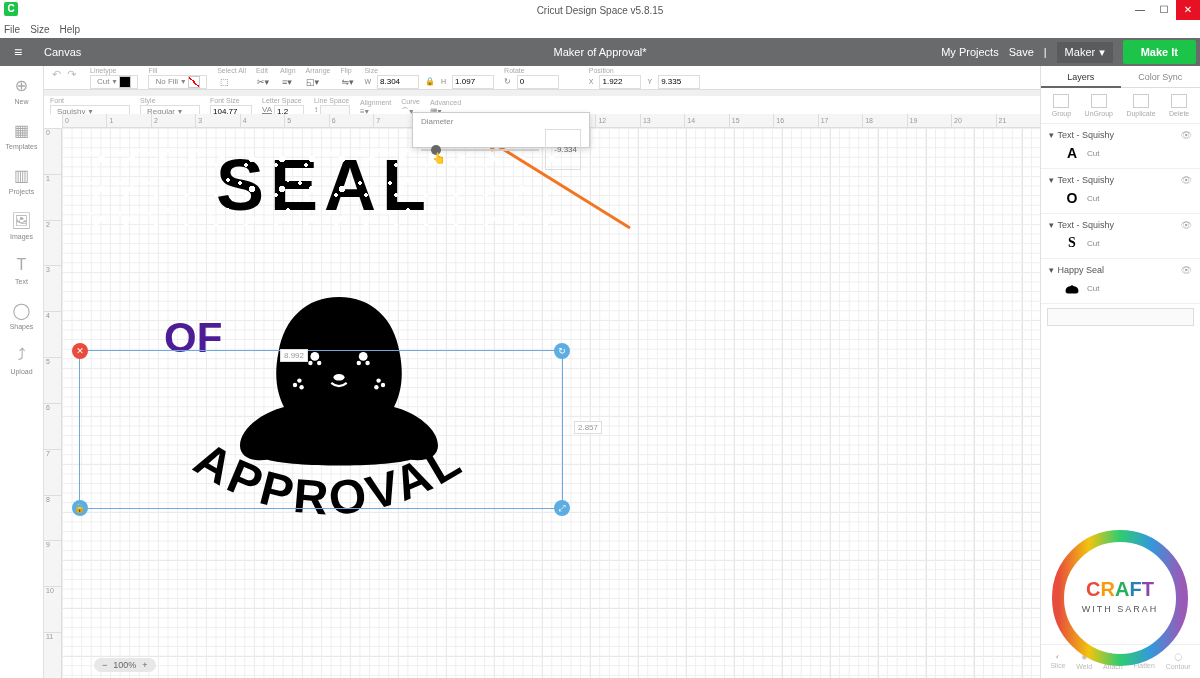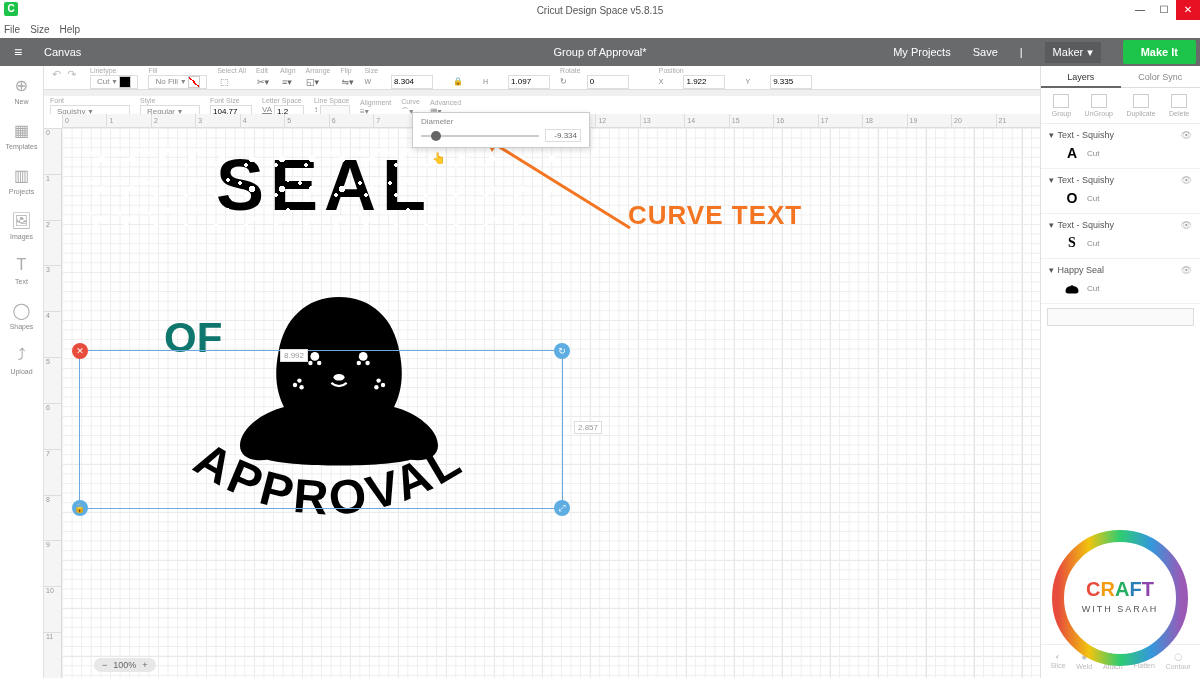--- a/index.html
+++ b/index.html
@@ -14,29 +14,29 @@
 
 
 .menubar { height: 18px; background: #fff; display: flex; align-items: center; padding-left: 4px; font-size: 10px; color: #555; }
 .menubar span { margin-right: 10px; }
 
 
 .headerbar { height: 28px; background: #696a6c; display: flex; align-items: center; color: #fff; font-size: 11px; position: relative; }
 .headerbar .menu-icon { width: 36px; text-align: center; font-size: 14px; }
 .headerbar .canvas-label { padding-left: 8px; }
 .headerbar .doc-title { position: absolute; left: 50%; transform: translateX(-50%); }
-.headerbar .right-actions { position: absolute; right: 0; display: flex; align-items: center; gap: 22px; padding-right: 4px; }
+.headerbar .right-actions { position: absolute; right: 0; display: flex; align-items: center; gap: 10px; padding-right: 4px; }
 .headerbar .maker-dd { background: #5a5b5d; padding: 4px 8px; display: flex; align-items: center; gap: 4px; }
 .headerbar .makeit { background: #1dc44a; padding: 6px 18px; border-radius: 2px; font-weight: bold; }
 
 
 .toolbar { background: #fff; border-bottom: 1px solid #ddd; display: flex; align-items: center; padding: 2px 6px; font-size: 8px; color: #888; height: 24px; }
 .toolbar .group { display: flex; flex-direction: column; margin-right: 10px; }
 .toolbar .group-label { font-size: 7px; color: #aaa; margin-bottom: 1px; }
-.toolbar .group-row { display: flex; align-items: center; gap: 20px; }
+.toolbar .group-row { display: flex; align-items: center; gap: 6px; }
 .toolbar .dropdown { background: #fff; border: 1px solid #ddd; padding: 1px 6px; font-size: 8px; display: flex; align-items: center; gap: 3px; height: 14px; }
 .toolbar .swatch { width: 12px; height: 12px; border: 1px solid #ccc; }
 .toolbar .blackswatch { background: #000; }
 .toolbar .icon-sm { width: 14px; height: 14px; display: flex; align-items: center; justify-content: center; font-size: 9px; color: #666; }
 .toolbar .nbox { width: 42px; border: 1px solid #ddd; font-size: 8px; padding: 1px 2px; height: 14px; }
 .toolbar .disabled { color: #ccc; }
 
 .toolbar2 { background: #fff; border-bottom: 1px solid #ddd; display: flex; align-items: center; padding: 2px 6px; font-size: 8px; color: #888; height: 24px; }
 .toolbar2 .group { display: flex; flex-direction: column; margin-right: 10px; }
 .toolbar2 .group-label { font-size: 7px; color: #aaa; margin-bottom: 1px; }
@@ -73,40 +73,40 @@
 .canvas-area .ruler-v .tickv { height: 48px; border-top: 1px solid #ddd; padding-left: 2px; }
 .canvas-area .grid { position: absolute; left: 18px; top: 14px; right: 0; bottom: 0;
   background-image: linear-gradient(#eee 1px, transparent 1px), linear-gradient(90deg, #eee 1px, transparent 1px),
                     linear-gradient(#ddd 1px, transparent 1px), linear-gradient(90deg, #ddd 1px, transparent 1px);
   background-size: 9.6px 9.6px, 9.6px 9.6px, 48px 48px, 48px 48px; }
 
 
 .design { position: absolute; left: 40px; top: 30px; width: 480px; }
 .seal-text { font-family: 'Arial Black', sans-serif; font-size: 72px; font-weight: 900; letter-spacing: 6px; color: #000; text-align: center; position: relative; }
 .seal-text::after { content: ''; position: absolute; inset: 0; background: radial-gradient(circle at 20% 30%, #fff 2px, transparent 2px), radial-gradient(circle at 60% 50%, #fff 3px, transparent 3px), radial-gradient(circle at 40% 70%, #fff 2px, transparent 2px), radial-gradient(circle at 80% 20%, #fff 2px, transparent 2px); background-size: 30px 30px; mix-blend-mode: screen; }
-.of-text { font-family: 'Arial Black', sans-serif; font-size: 42px; font-weight: 900; color: #0f766e; position: absolute; left: 80px; top: 170px; }
+.of-text { font-family: 'Arial Black', sans-serif; font-size: 42px; font-weight: 900; color: #4c1d95; position: absolute; left: 80px; top: 170px; }
 .seal-img { position: absolute; left: 145px; top: 130px; width: 220px; height: 200px; }
 .approval-wrap { position: absolute; left: 10px; top: 240px; width: 470px; height: 160px; }
 
 
 .selection { position: absolute; border: 1px solid #6fa8dc; left: 35px; top: 236px; width: 484px; height: 159px; }
 .handle { position: absolute; width: 16px; height: 16px; border-radius: 50%; display: flex; align-items: center; justify-content: center; font-size: 9px; color: #fff; }
 .handle.tl { left: -8px; top: -8px; background: #e74c3c; }
 .handle.tr { right: -8px; top: -8px; background: #5dade2; }
 .handle.bl { left: -8px; bottom: -8px; background: #5dade2; }
 .handle.br { right: -8px; bottom: -8px; background: #5dade2; }
 .dim-label { position: absolute; font-size: 8px; color: #999; background: #fff; padding: 1px 3px; border: 1px solid #ddd; }
 
 
 .diameter-popup { position: absolute; left: 412px; top: 112px; width: 178px; height: 36px; background: #fff; border: 1px solid #ccc; box-shadow: 0 2px 6px rgba(0,0,0,0.15); padding: 4px 8px; z-index: 50; }
 .diameter-popup .dp-label { font-size: 8px; color: #888; }
 .diameter-popup .dp-row { display: flex; align-items: center; gap: 6px; margin-top: 3px; }
 .diameter-popup .dp-track { flex: 1; height: 2px; background: #ccc; position: relative; }
 .diameter-popup .dp-thumb { position: absolute; left: 10px; top: -4px; width: 10px; height: 10px; background: #666; border-radius: 50%; }
-.diameter-popup .dp-val { font-size: 8px; color: #666; width: 36px; border: 1px solid #ddd; text-align: right; padding: 1px 3px; }
+.diameter-popup .dp-val { font-size: 8px; color: #666; width: 36px; border: 1px solid #ddd; text-align: right; padding: 15px 3px; }
 
 
 .annotation { position: absolute; left: 628px; top: 200px; font-size: 26px; font-weight: 900; color: #f47521; letter-spacing: 1px; line-height: 1.2; }
 .arrow { position: absolute; left: 470px; top: 128px; width: 170px; height: 110px; pointer-events: none; }
 
 
 .zoom { position: absolute; left: 50px; bottom: 6px; background: rgba(230,230,230,0.9); border-radius: 10px; padding: 2px 8px; font-size: 9px; color: #666; display: flex; gap: 6px; align-items: center; }
 
 
 .watermark { position: absolute; right: 10px; bottom: 10px; width: 140px; height: 140px; }
@@ -129,21 +129,21 @@
 
 <div class="menubar">
   <span>File</span>
   <span>Size</span>
   <span>Help</span>
 </div>
 
 <div class="headerbar">
   <div class="menu-icon">≡</div>
   <div class="canvas-label">Canvas</div>
-  <div class="doc-title">Group of Approval*</div>
+  <div class="doc-title">Maker of Approval*</div>
   <div class="right-actions">
     <span>My Projects</span>
     <span>Save</span>
     <span>|</span>
     <div class="maker-dd">
       <span>Maker</span>
       <span>▾</span>
     </div>
     <div class="makeit">Make It</div>
   </div>
@@ -491,21 +491,20 @@
     <div class="dp-val">-9.334</div>
   </div>
 </div>
 <div style="position:absolute;left:432px;top:152px;font-size:11px;z-index:51;">👆</div>
 
 <svg class="arrow" viewBox="0 0 170 110">
   <line x1="160" y1="100" x2="15" y2="10" stroke="#f47521" stroke-width="3"></line>
   <polygon points="15,10 30,12 22,24" fill="#f47521"></polygon>
 </svg>
 <div class="annotation">
-  <div>CURVE TEXT</div>
 </div>
 
 <svg class="watermark" viewBox="0 0 140 140">
   <circle cx="70" cy="70" r="62" fill="none" stroke="url(#rg)" stroke-width="12"></circle>
   <defs>
       <linearGradient id="rg">
         <stop offset="0%" stop-color="#e74c3c"></stop>
         <stop offset="25%" stop-color="#f1c40f"></stop>
         <stop offset="50%" stop-color="#2ecc71"></stop>
         <stop offset="75%" stop-color="#3498db"></stop>

